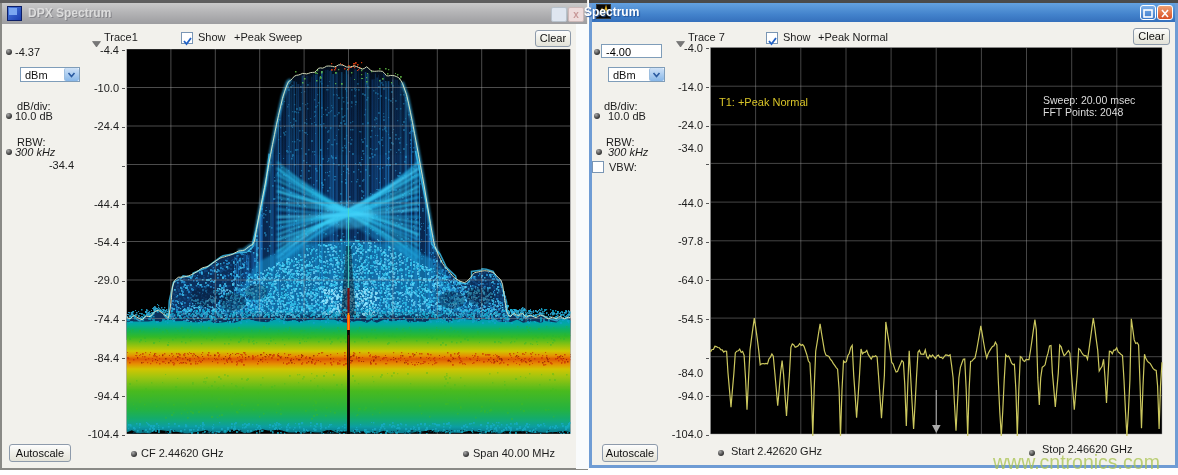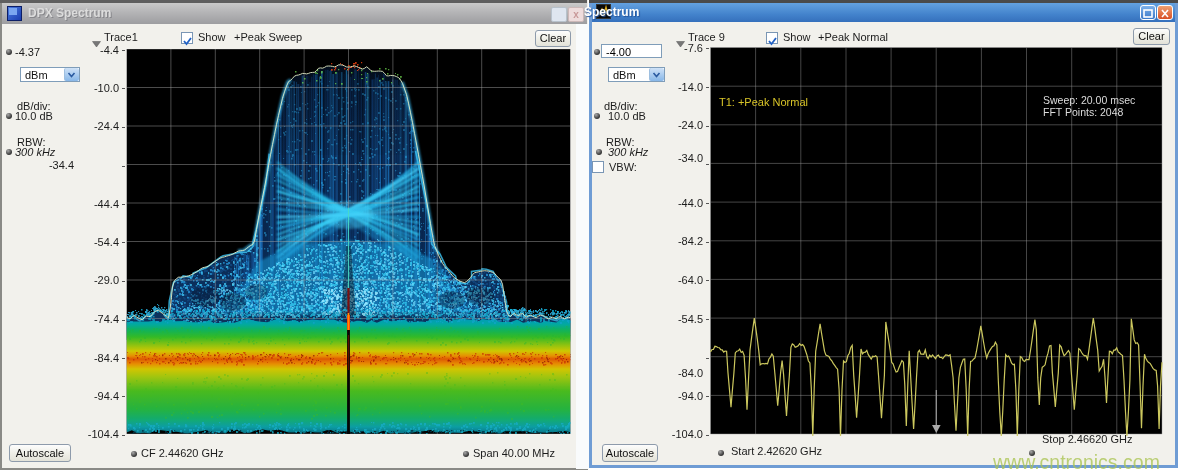--- a/index.html
+++ b/index.html
@@ -373,56 +373,56 @@
 <div class="lab" style="left:608px;top:110px">10.0 dB</div>
 <div class="lab" style="left:606px;top:136px">RBW:</div>
 <div class="knob" style="left:596px;top:149px"></div>
 <div class="lab" style="left:608px;top:146px;font-style:italic">300 kHz</div>
 <div class="cb" style="left:592px;top:161px"></div>
 <div class="lab" style="left:609px;top:161px">VBW:</div>
 
 <div class="abs" style="left:676px;top:34px"><svg width="9" height="7">
       <path d="M0.5 0.5h8L4.5 6z" fill="#777" stroke="#555" stroke-width="0.5"></path>
     </svg></div>
-<div class="lab" style="left:688px;top:31px">Trace 9</div>
+<div class="lab" style="left:688px;top:31px">Trace 7</div>
 <div class="cb" style="left:766px;top:32px"><svg width="11" height="11" viewBox="0 0 11 11">
       <path d="M2 5l2.5 3L9 2" fill="none" stroke="#2161c5" stroke-width="1.8"></path>
     </svg></div>
 <div class="lab" style="left:783px;top:31px">Show</div>
 <div class="lab" style="left:818px;top:31px">+Peak Normal</div>
 <div class="btn" style="left:1133px;top:28px;width:37px;height:17px;line-height:15px">Clear</div>
 
-<div class="ylab" style="right:475px;top:42px">-7.6</div>
+<div class="ylab" style="right:475px;top:42px">-4.0</div>
 <div class="tick" style="left:706px;top:48px"></div>
 <div class="ylab" style="right:475px;top:81px">-14.0</div>
 <div class="tick" style="left:706px;top:87px"></div>
 <div class="ylab" style="right:475px;top:119px">-24.0</div>
 <div class="tick" style="left:706px;top:126px"></div>
-<div class="ylab" style="right:475px;top:152px">-34.0</div>
+<div class="ylab" style="right:475px;top:142px">-34.0</div>
 <div class="tick" style="left:706px;top:164px"></div>
 <div class="ylab" style="right:475px;top:197px">-44.0</div>
 <div class="tick" style="left:706px;top:203px"></div>
-<div class="ylab" style="right:475px;top:235px">-84.2</div>
+<div class="ylab" style="right:475px;top:235px">-97.8</div>
 <div class="tick" style="left:706px;top:242px"></div>
 <div class="ylab" style="right:475px;top:274px">-64.0</div>
 <div class="tick" style="left:706px;top:280px"></div>
 <div class="ylab" style="right:475px;top:313px">-54.5</div>
 <div class="tick" style="left:706px;top:319px"></div>
 <div class="ylab" style="right:475px;top:367px">-84.0</div>
 <div class="tick" style="left:706px;top:358px"></div>
 <div class="ylab" style="right:475px;top:390px">-94.0</div>
 <div class="tick" style="left:706px;top:396px"></div>
 <div class="ylab" style="right:475px;top:428px">-104.0</div>
 <div class="tick" style="left:706px;top:435px"></div>
 
 <div class="btn" style="left:602px;top:444px;width:56px;height:18px;line-height:16px">Autoscale</div>
 <div class="knob" style="left:718px;top:450px"></div>
 <div class="lab" style="left:731px;top:445px">Start   2.42620 GHz</div>
 <div class="knob" style="left:1029px;top:450px"></div>
-<div class="lab" style="left:1042px;top:433px">Stop   2.46620 GHz</div>
+<div class="lab" style="left:1042px;top:443px">Stop   2.46620 GHz</div>
 
 <svg class="abs" style="left:0;top:0" width="1178" height="475" viewBox="0 0 1178 475">
 <rect x="710.5" y="47.5" width="451.5" height="386.5" fill="#000"></rect>
 <line x1="710.5" y1="47.5" x2="710.5" y2="434.0" stroke="#9a9a9a" stroke-width="1" opacity="0.45"></line>
 <line x1="755.6" y1="47.5" x2="755.6" y2="434.0" stroke="#9a9a9a" stroke-width="1" opacity="0.45"></line>
 <line x1="800.8" y1="47.5" x2="800.8" y2="434.0" stroke="#9a9a9a" stroke-width="1" opacity="0.45"></line>
 <line x1="846.0" y1="47.5" x2="846.0" y2="434.0" stroke="#9a9a9a" stroke-width="1" opacity="0.45"></line>
 <line x1="891.1" y1="47.5" x2="891.1" y2="434.0" stroke="#9a9a9a" stroke-width="1" opacity="0.45"></line>
 <line x1="936.2" y1="47.5" x2="936.2" y2="434.0" stroke="#9a9a9a" stroke-width="1" opacity="0.45"></line>
 <line x1="981.4" y1="47.5" x2="981.4" y2="434.0" stroke="#9a9a9a" stroke-width="1" opacity="0.45"></line>

